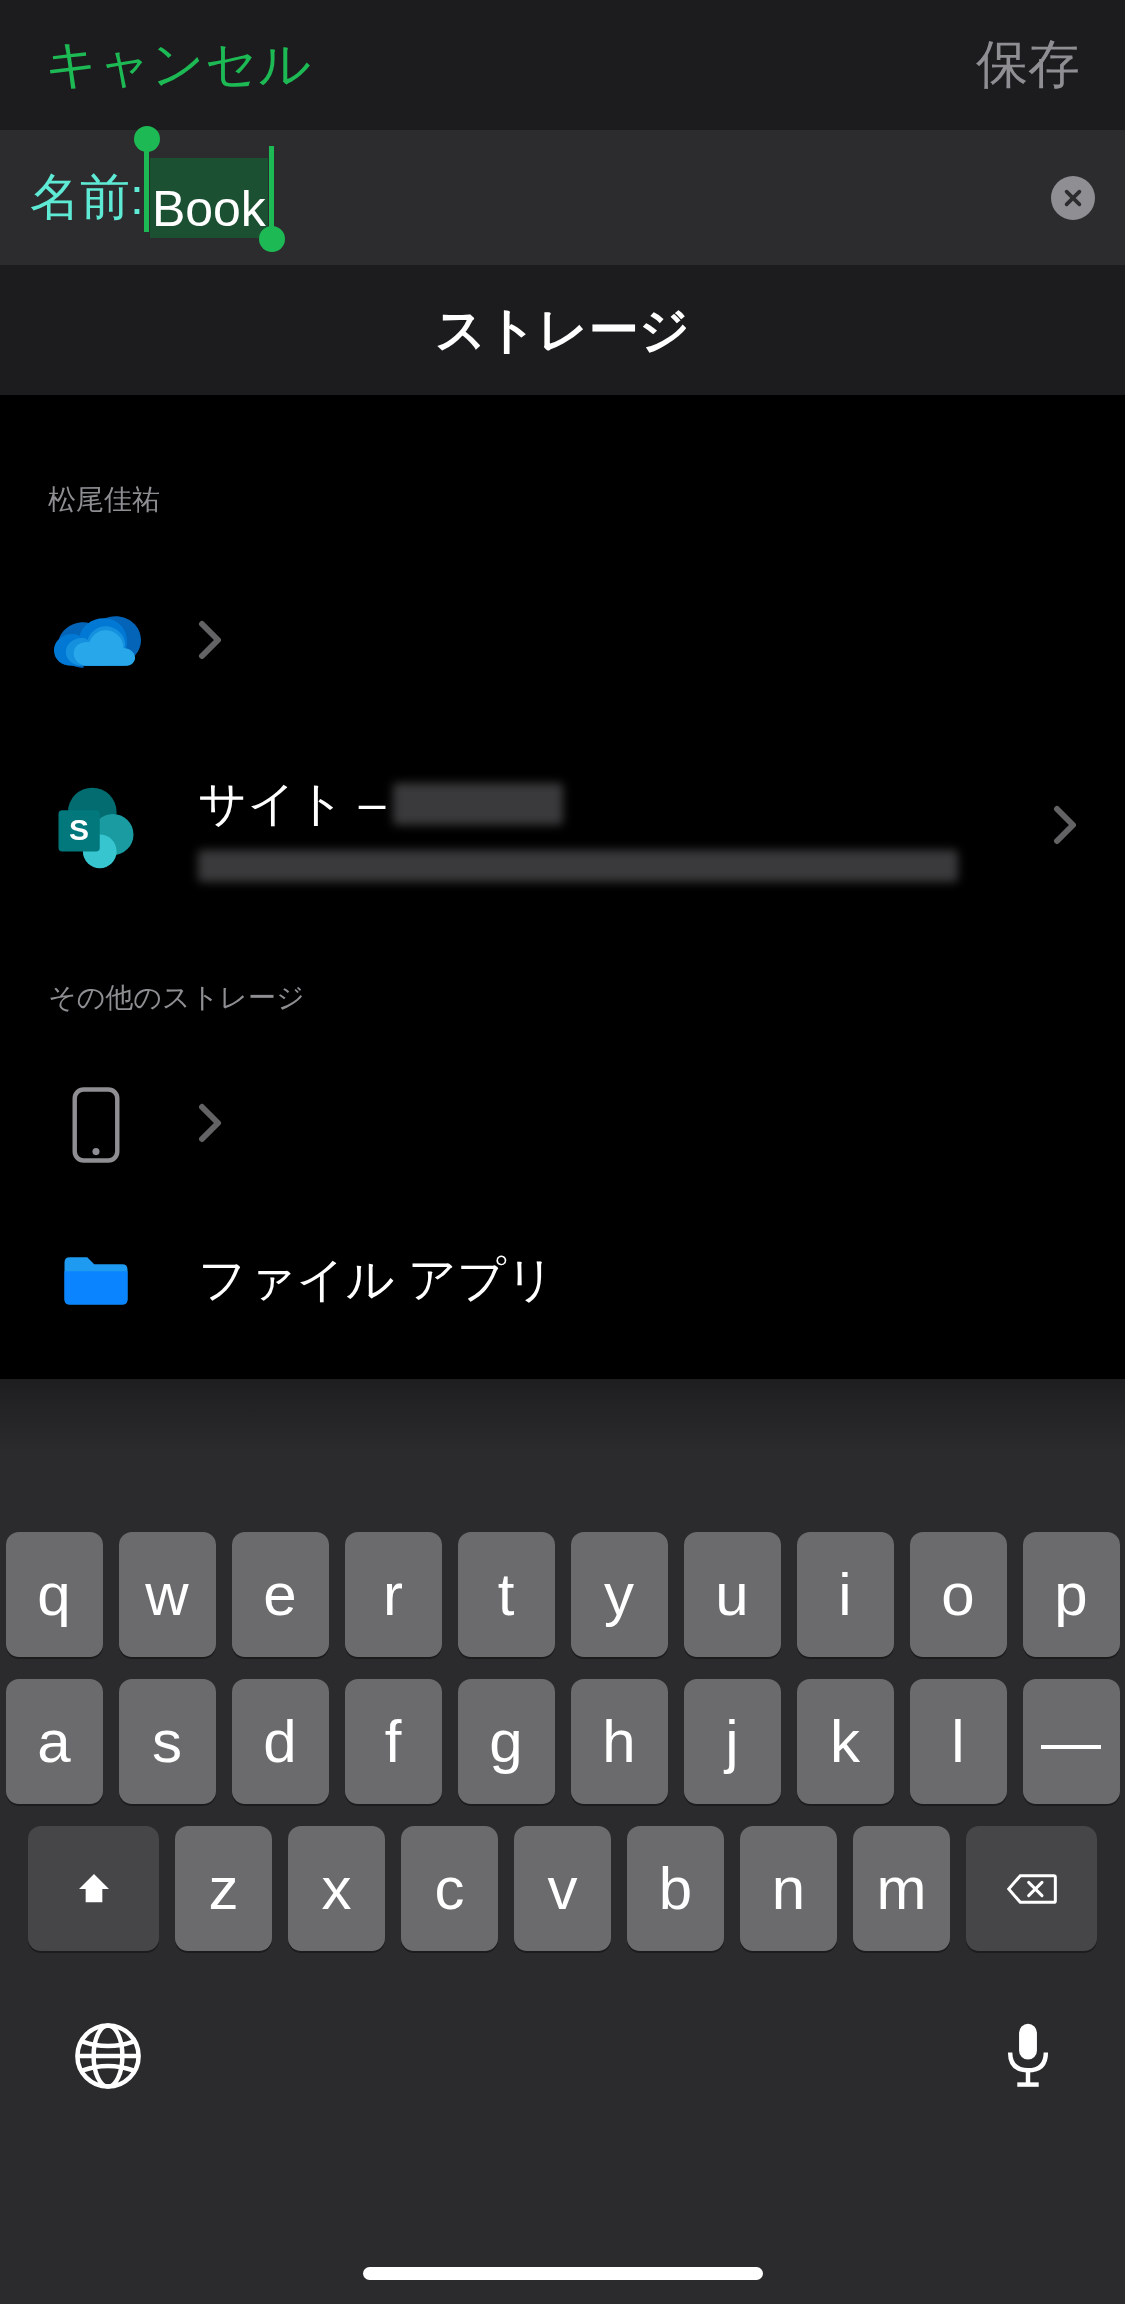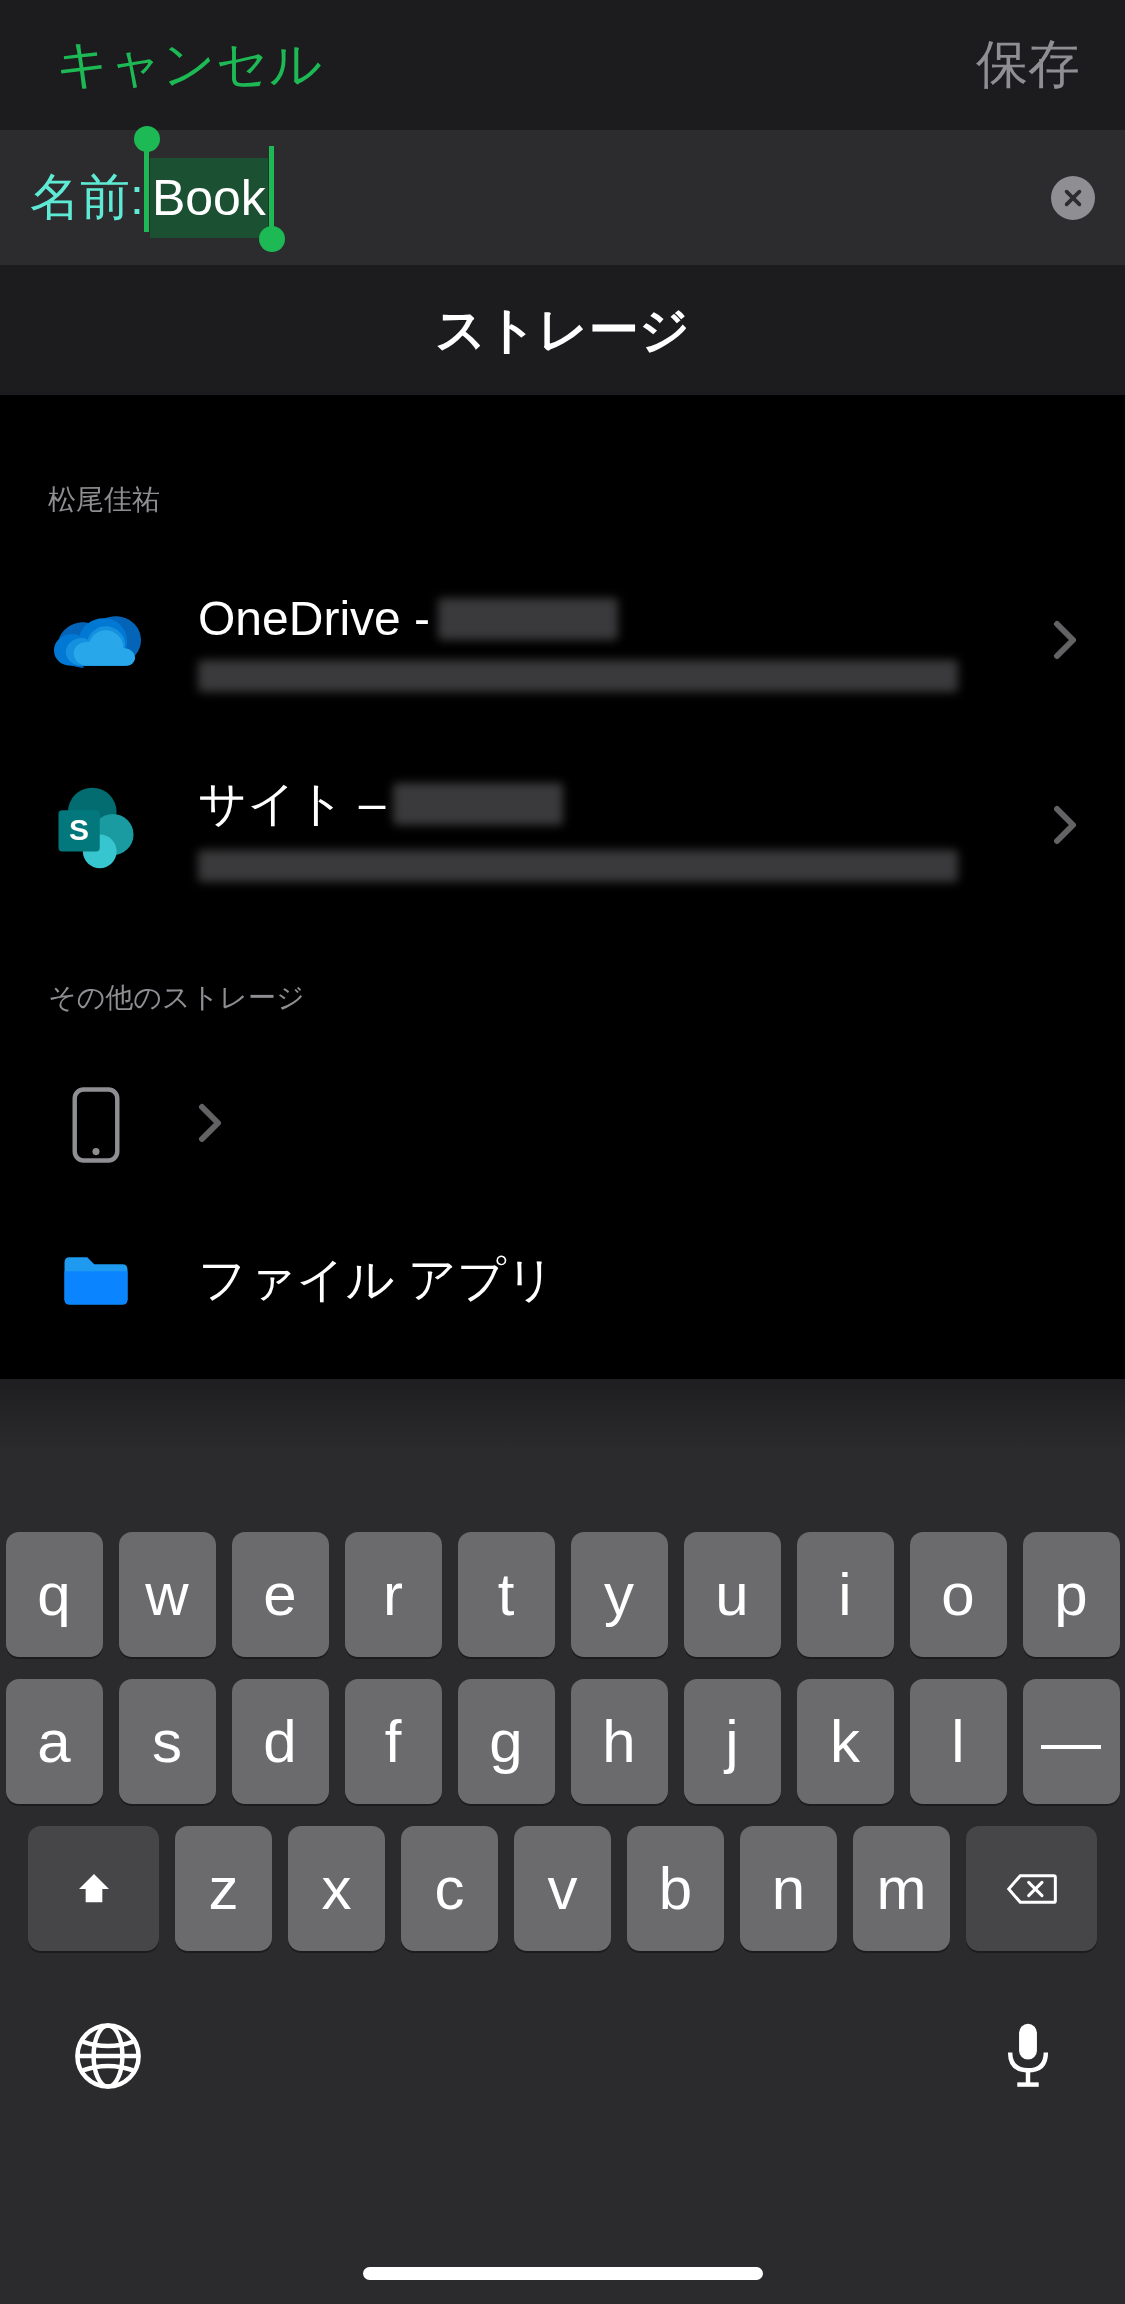--- a/index.html
+++ b/index.html
@@ -25,21 +25,20 @@
       background: #1c1c1e;
       display: flex;
       justify-content: space-between;
       align-items: center;
       padding: 0 45px;
     }
     .cancel-btn {
       color: #1db954;
       font-size: 52px;
       font-weight: 400;
-      margin-left: 11px;
     }
     .save-btn {
       color: #8e8e93;
       font-size: 52px;
       font-weight: 400;
     }
 
     
     .name-row {
       height: 135px;
@@ -61,21 +60,21 @@
     .selection-highlight {
       position: absolute;
       left: -2px;
       top: 50%;
       transform: translateY(-50%);
       height: 80px;
       background: rgba(0, 150, 60, 0.35);
       padding: 0 2px;
       font-size: 50px;
       display: flex;
-      align-items: center;
+      align-items: flex-end;
       color: #fff;
     }
     .selection-caret-left {
       position: absolute;
       left: -6px;
       top: -12px;
       width: 5px;
       height: 86px;
       background: #1db954;
     }
@@ -292,27 +291,20 @@
   <div class="section-label">松尾佳祐</div>
 
   <div class="storage-item tall">
     <div class="storage-icon-wrap onedrive-icon">
       <svg viewBox="0 0 48 30">
           <path fill="#0364B8" d="M18 28c-7 0-13-5-13-11C5 10 11 5 18 5c2 0 4 1 6 2 2-3 6-5 10-5 7 0 13 5 13 12 0 7-6 12-13 12H18z"></path>
           <path fill="#0078D4" d="M12 27c-5 0-9-3-9-8 0-4 4-8 9-8 1 0 3 0 4 1 1-5 6-9 12-9 7 0 12 5 12 12 0 6-5 12-12 12H12z"></path>
           <path fill="#1490DF" d="M38 27H17c-4 0-8-3-8-7s4-7 8-7c1 0 2 0 3 1 1-4 5-7 9-7 5 0 10 4 10 9 0 1 0 2-1 3 3 1 5 3 5 6 0 1-2 2-5 2z"></path>
           <path fill="#28A8EA" d="M40 27H20c-4 0-7-3-7-6 0-4 3-6 7-6h1c1-3 4-6 8-6 5 0 9 4 9 8v1c3 0 6 2 6 5 0 2-2 4-4 4z"></path>
         </svg>
-    </div>
-    <div class="storage-texts">
-      <div class="storage-title-text">
-        <span>OneDrive - </span>
-        <span class="redacted w1"></span>
-      </div>
-      <span class="redacted w2"></span>
     </div>
     <div class="chevron">
       <svg viewBox="0 0 12 20">
           <path d="M2 2 L10 10 L2 18" stroke="#636366" stroke-width="3" fill="none" stroke-linecap="round" stroke-linejoin="round"></path>
         </svg>
     </div>
   </div>
 
   <div class="storage-item tall">
     <div class="storage-icon-wrap sharepoint-icon">

